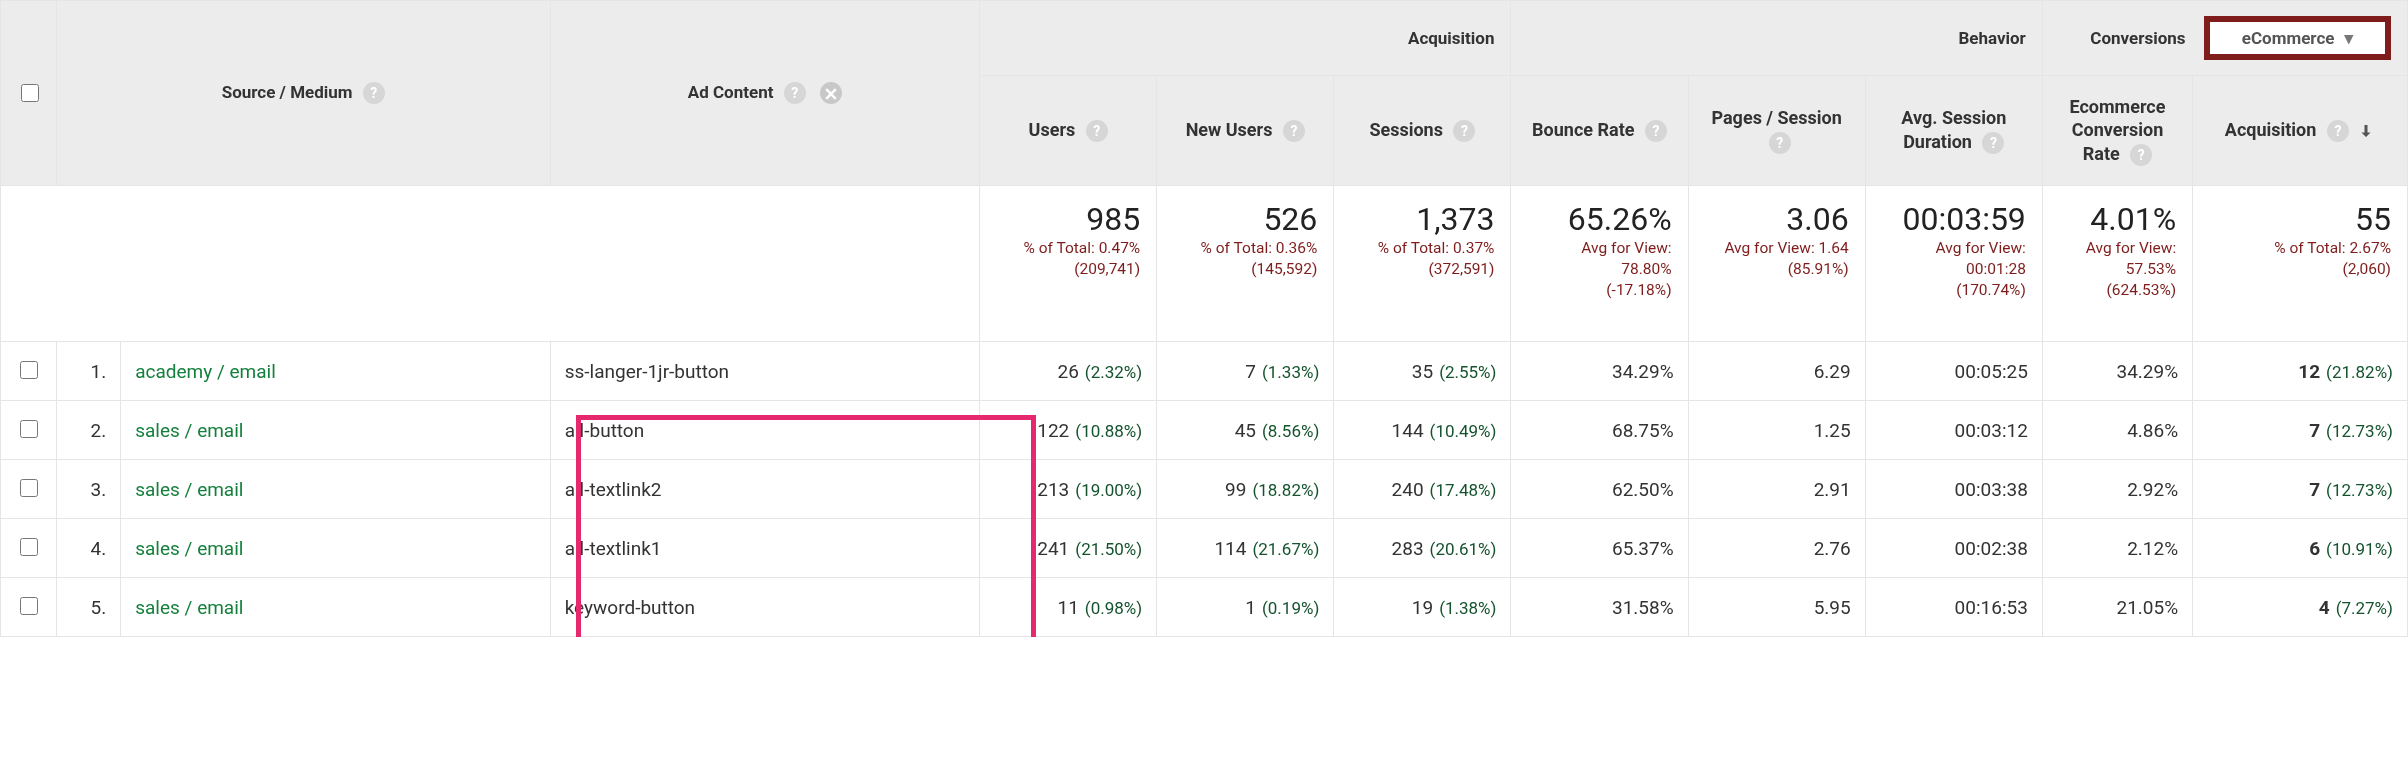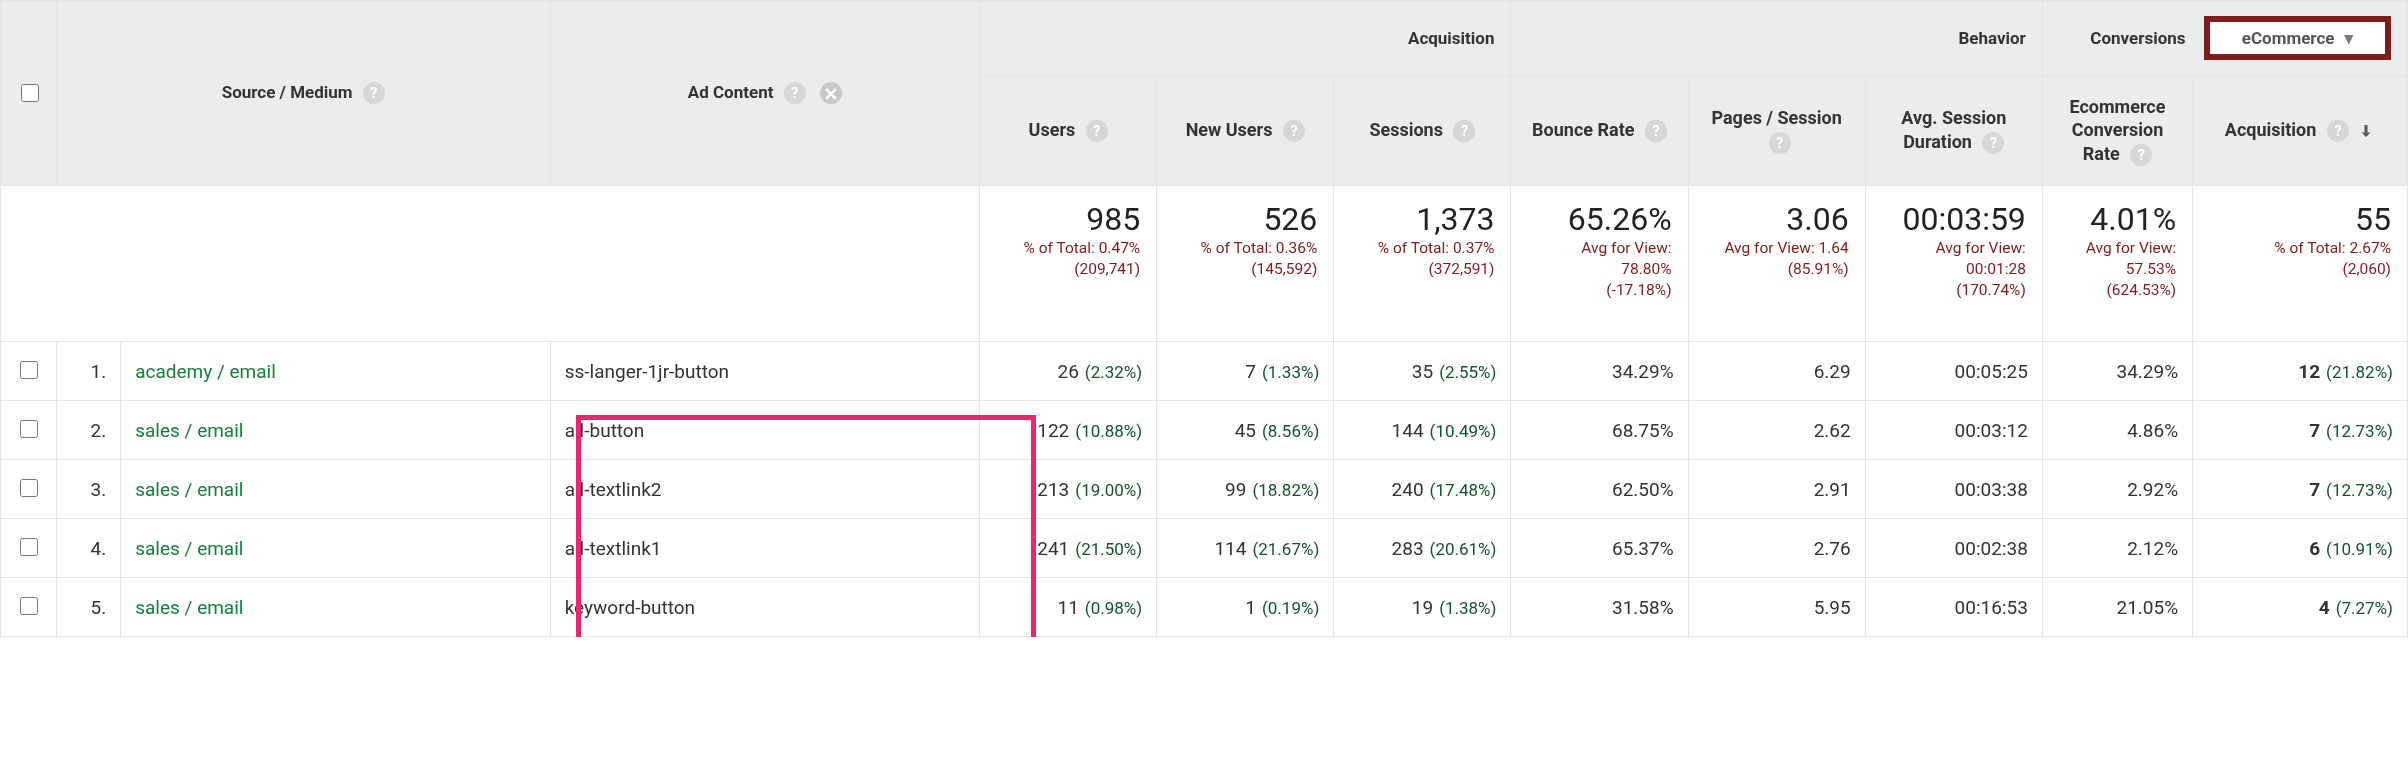--- a/index.html
+++ b/index.html
@@ -201,21 +201,21 @@
         </tr>
         <tr class="data">
           <td class="col-check" style="text-align:center"><input type="checkbox" style=""></td>
           <td class="right">2.</td>
           <td class="link"><a href="#">sales / email</a></td>
           <td>all-button</td>
           <td class="right">122<span class="pct">(10.88%)</span></td>
           <td class="right">45<span class="pct">(8.56%)</span></td>
           <td class="right">144<span class="pct">(10.49%)</span></td>
           <td class="right">68.75%</td>
-          <td class="right">2.62</td>
+          <td class="right">1.25</td>
           <td class="right">00:03:12</td>
           <td class="right">4.86%</td>
           <td class="right"><span class="bold">7</span><span class="pct">(12.73%)</span></td>
         </tr>
         <tr class="data">
           <td class="col-check" style="text-align:center"><input type="checkbox" style=""></td>
           <td class="right">3.</td>
           <td class="link"><a href="#">sales / email</a></td>
           <td>all-textlink2</td>
           <td class="right">213<span class="pct">(19.00%)</span></td>

